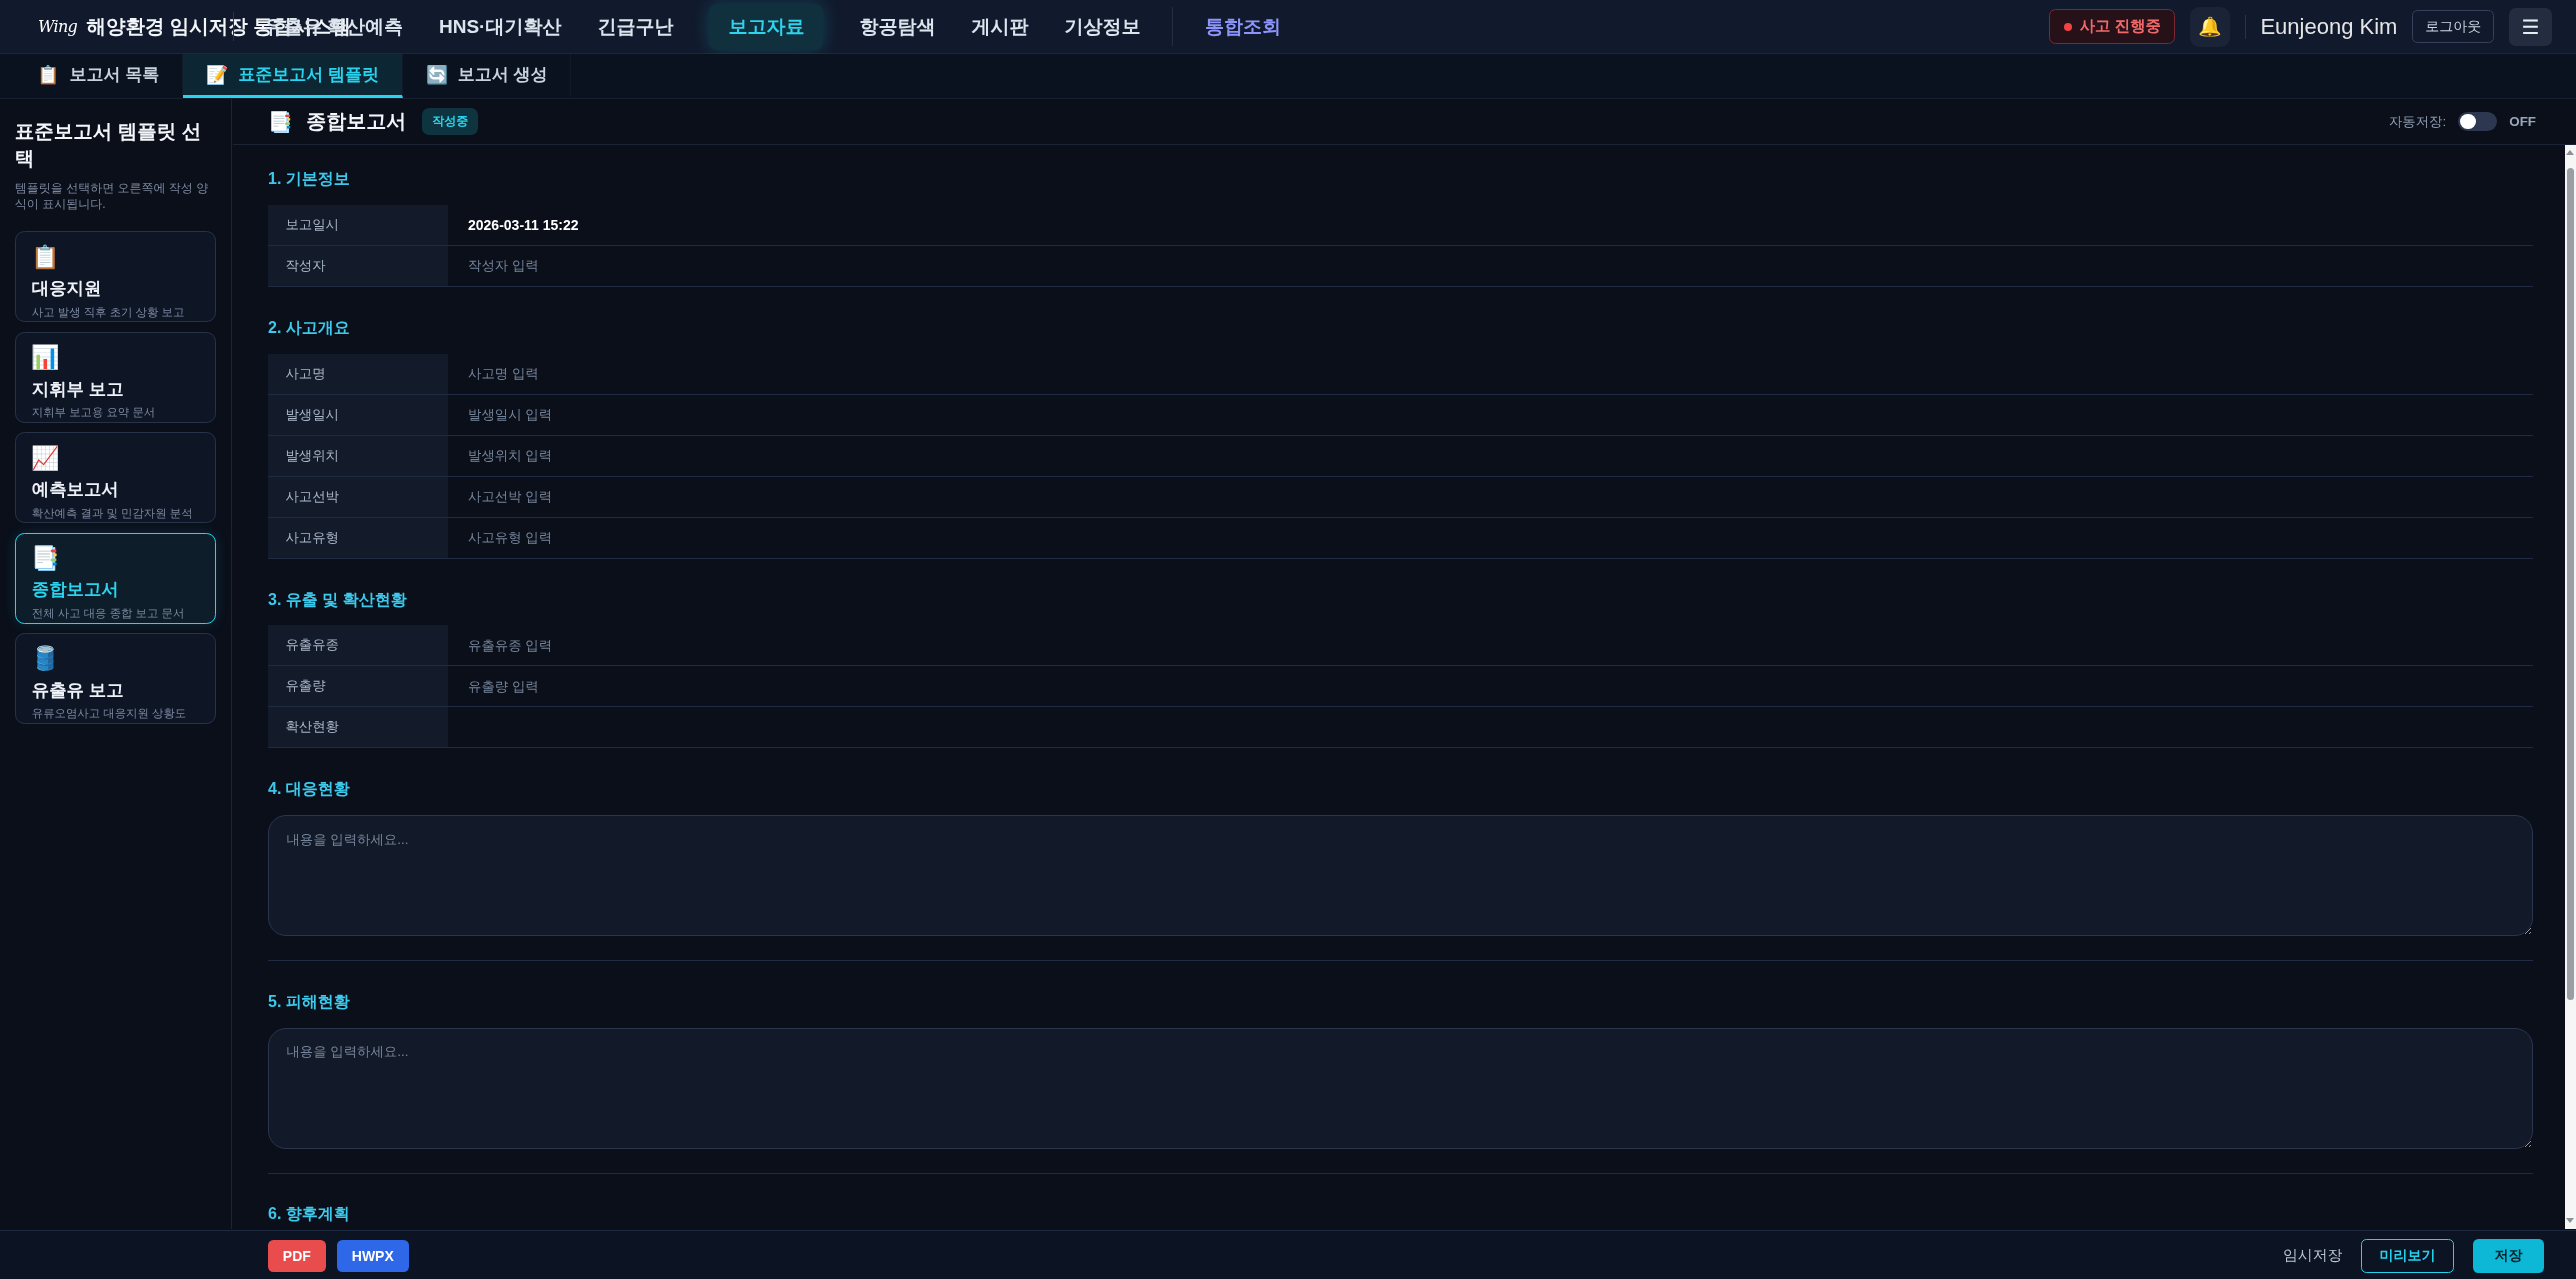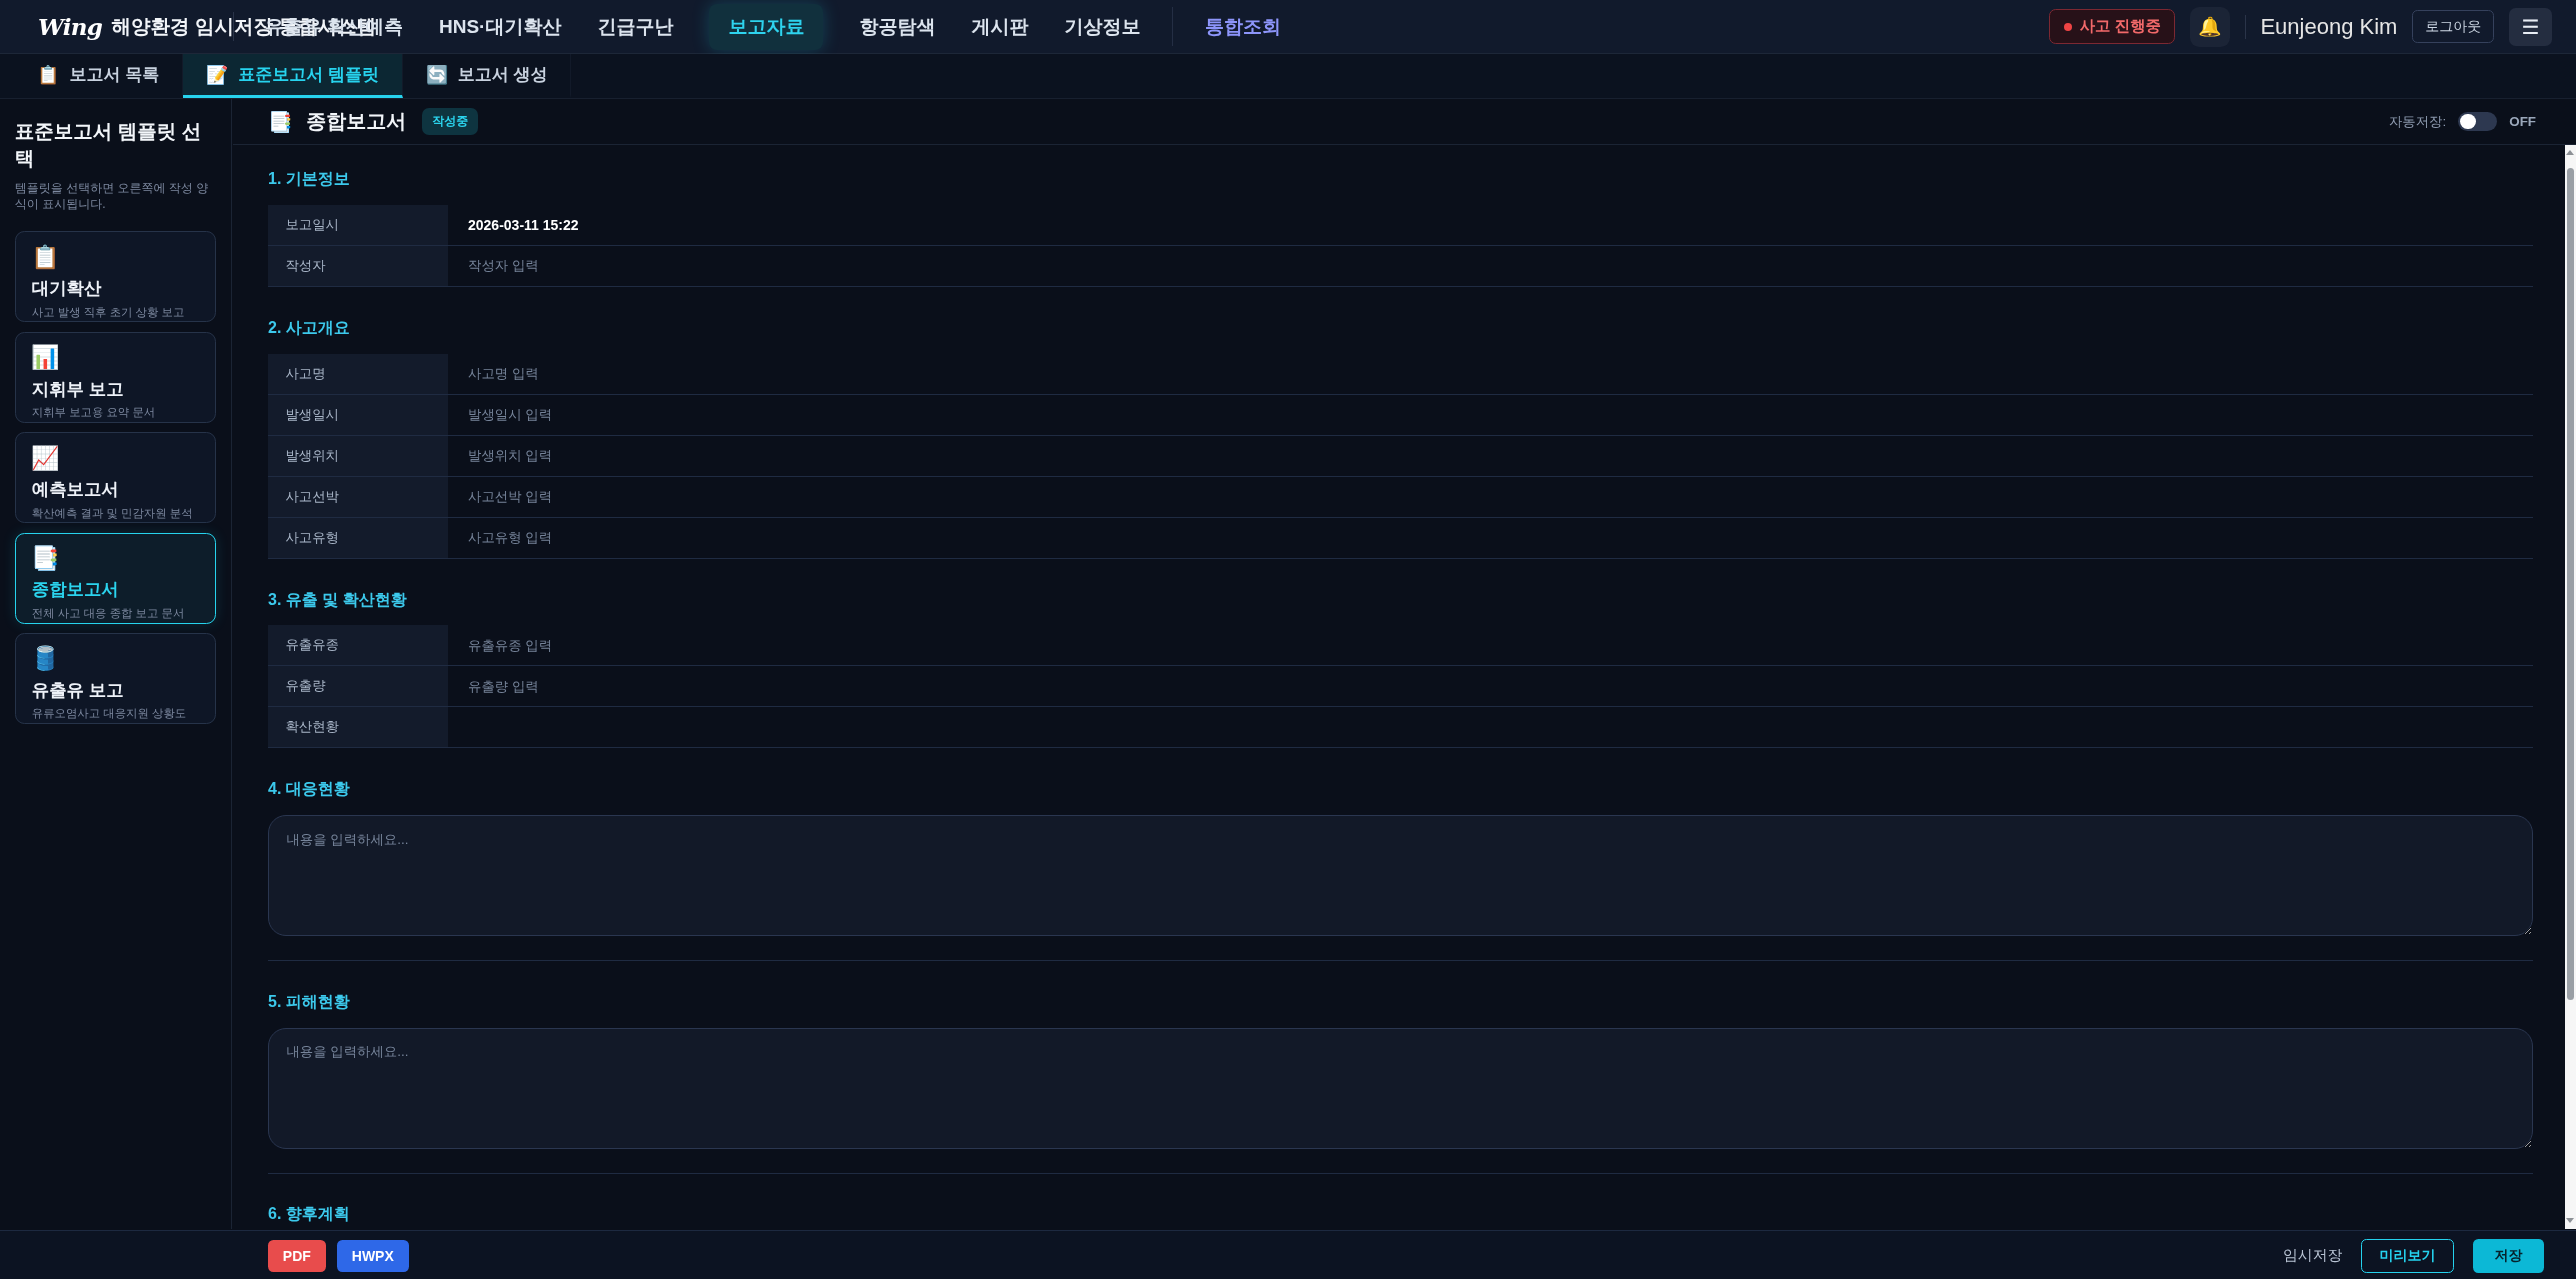--- a/index.html
+++ b/index.html
@@ -4,21 +4,21 @@
 <title>해양환경 위기대응 통합시스템</title>
 <style>
   * { margin:0; padding:0; box-sizing:border-box; }
   html,body { width:2576px; height:1279px; background:#0a0f1a; overflow:hidden;
     font-family:"Liberation Sans","DejaVu Sans",sans-serif; }
 
   
   .topbar { position:absolute; left:0; top:0; width:2576px; height:54px;
     background:#111a2c; border-bottom:0.7px solid #1d2738; display:flex; align-items:center; }
   .brand { width:206px; padding-left:38px; display:flex; align-items:center; gap:9.4px; white-space:nowrap; }
-  .logo-wing { color:#fff; font-size:23px; font-weight:700; font-style:italic;
+  .logo-wing { color:#fff; font-size:16px; font-weight:400; font-style:italic;
     font-family:"DejaVu Serif","Liberation Serif",serif; letter-spacing:-0.7px; }
   .app-title { color:#f2f5f9; font-size:19.5px; font-weight:800; }
   .vdiv { width:0.7px; height:29.5px; background:#2a3449; margin-left:27px; }
   .mainnav { display:flex; align-items:center; gap:36px; margin-left:31px; }
   .nav-item { color:#dce4ee; font-size:19px; font-weight:600; cursor:pointer; text-decoration:none; white-space:nowrap; }
   .nav-item.active { color:#2ed3ee; background:#11303d; padding:10px 19px; border-radius:8px;
     box-shadow:0 0 17.4px rgba(34,211,238,.22); font-weight:800; }
   .nav-vdiv { width:0.7px; height:39px; background:#242e44; margin:0 -4px; }
   .nav-item.integrated { color:#8d95fa; font-weight:800; }
   .top-right { margin-left:auto; display:flex; align-items:center; gap:14.8px; padding-right:24px; }
@@ -161,21 +161,21 @@
     <span>보고서 생성</span>
   </div>
 </div>
 
 <div class="sidebar">
   <div class="sb-title">표준보고서 템플릿 선택</div>
   <div class="sb-subtitle">템플릿을 선택하면 오른쪽에 작성 양식이 표시됩니다.</div>
 
   <div class="tcard">
     <div class="tc-icon">📋</div>
-    <div class="tc-title">대기확산</div>
+    <div class="tc-title">대응지원</div>
     <div class="tc-desc">사고 발생 직후 초기 상황 보고</div>
   </div>
   <div class="tcard">
     <div class="tc-icon">📊</div>
     <div class="tc-title">지휘부 보고</div>
     <div class="tc-desc">지휘부 보고용 요약 문서</div>
   </div>
   <div class="tcard">
     <div class="tc-icon">📈</div>
     <div class="tc-title">예측보고서</div>

